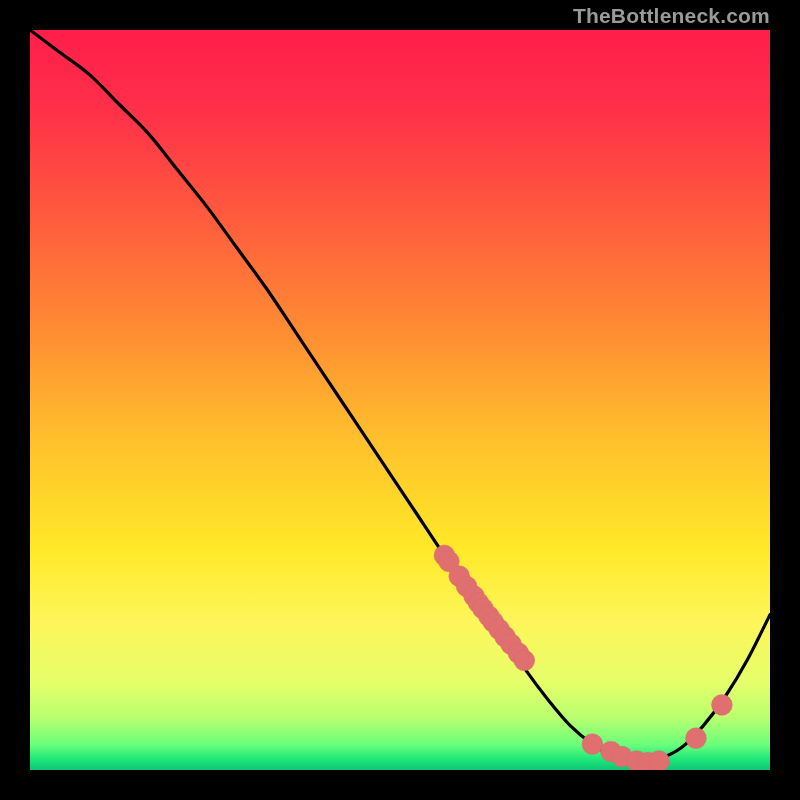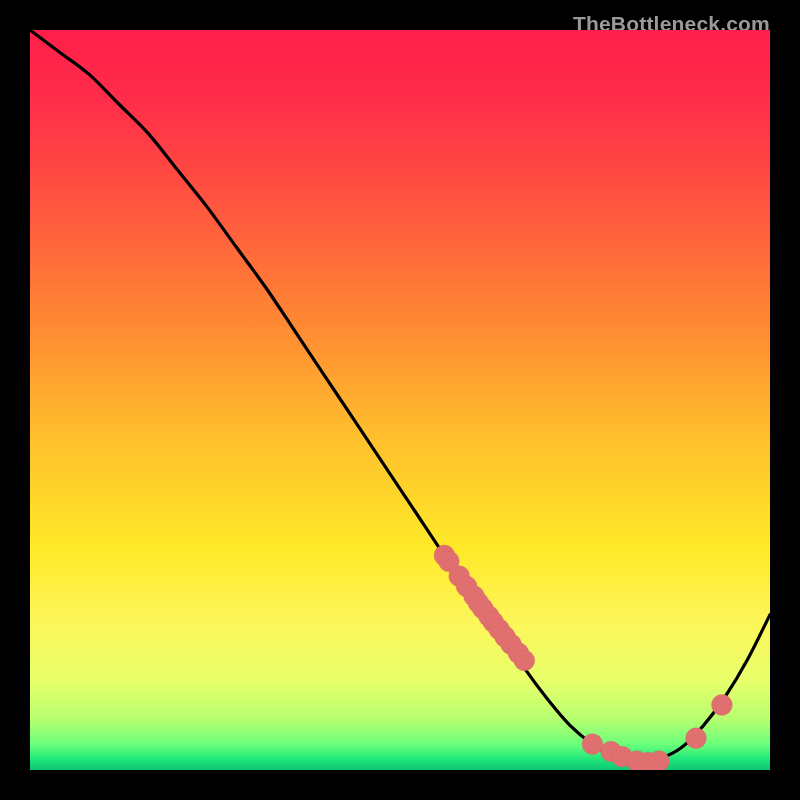--- a/index.html
+++ b/index.html
@@ -20,21 +20,21 @@
   }
   .plot {
     position: absolute;
     left: 0;
     top: 0;
     width: 740px;
     height: 740px;
   }
   .watermark {
     position: absolute;
-    top: 12px;
+    top: 4px;
     right: 30px;
     font-family: Arial, Helvetica, sans-serif;
     font-size: 21px;
     font-weight: bold;
     color: #9a9a9a;
     letter-spacing: 0.2px;
   }
   svg { display: block; }
 </style>
 </head>

